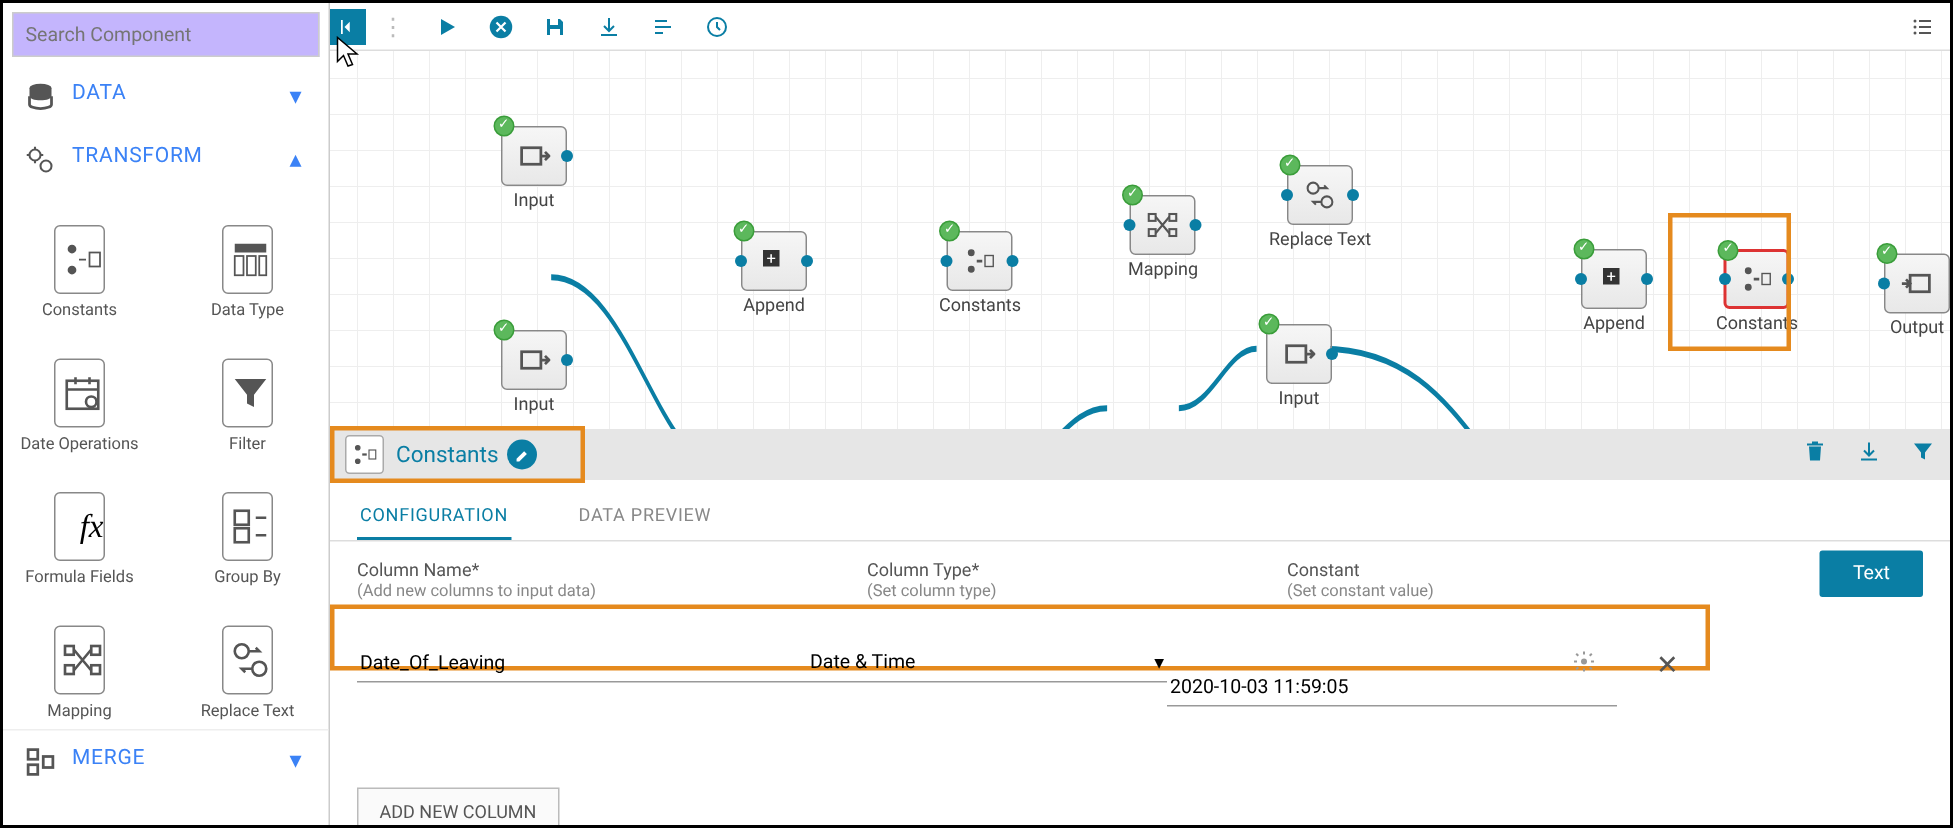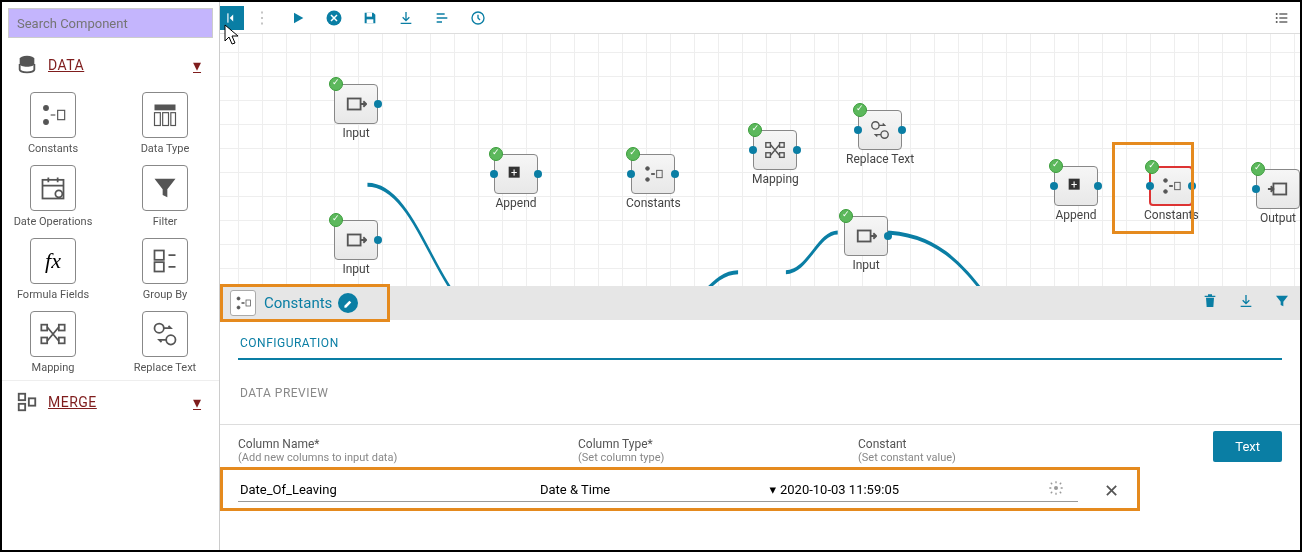--- a/index.html
+++ b/index.html
@@ -2,27 +2,27 @@
 <html><head>
 <meta charset="utf-8">
 <style>
 * { box-sizing: border-box; margin: 0; padding: 0; font-family: -apple-system, BlinkMacSystemFont, "Segoe UI", Roboto, Arial, sans-serif; }
 body { width: 1302px; height: 552px; background: #fff; overflow: hidden; border: 2px solid #000; position: relative; }
 
 
 .sidebar { position: absolute; left: 0; top: 0; width: 218px; height: 100%; background: #fff; border-right: 1px solid #ccc; }
 .search-box { margin: 6px; }
 .search-box input { width: 100%; height: 30px; padding: 4px 8px; border: 1px solid #ccc; font-size: 13px; color: #555; background: #c4b5fd; }
-.category { display: flex; align-items: center; padding: 10px 14px; cursor: pointer; color: #7f1d1d; text-decoration: underline; }
+.category { display: flex; padding: 10px 14px; cursor: pointer; color: #3b82f6; }
 .category .cat-icon { width: 22px; height: 22px; margin-right: 10px; }
 .category .cat-label { flex: 1; font-size: 14px; letter-spacing: 0.5px; }
 .category .chevron { width: 12px; }
 .palette-grid { display: flex; flex-wrap: wrap; padding: 6px 10px; gap: 10px 30px; }
 .palette-item { width: 82px; text-align: center; cursor: pointer; }
-.palette-item .pi-box { width: 46px; height: 46px; margin: 0 auto 4px; border: 1px solid #888; border-radius: 4px; background: #fff; display: flex; align-items: center; justify-content: center; }
+.palette-item .pi-box { width: 34px; height: 46px; margin: 16px auto 4px; border: 1px solid #888; border-radius: 4px; background: #fff; display: flex; align-items: center; justify-content: flex-end; }
 .palette-item .pi-label { font-size: 11px; color: #555; }
 
 
 .toolbar { position: absolute; left: 218px; top: 0; right: 0; height: 32px; background: #fff; border-bottom: 1px solid #ddd; display: flex; align-items: center; }
 .toolbar .collapse-btn { width: 24px; height: 24px; background: #0a7ea4; color: #fff; display: flex; align-items: center; justify-content: center; margin-left: 0; }
 .toolbar .tb-btn { width: 36px; height: 28px; display: flex; align-items: center; justify-content: center; cursor: pointer; color: #0a7ea4; }
 .toolbar .tb-right { margin-left: auto; }
 
 
 .cursor { position: absolute; left: 222px; top: 22px; pointer-events: none; z-index: 50; }
@@ -50,35 +50,35 @@
 .edges { position: absolute; left: 0; top: 0; width: 100%; height: 100%; pointer-events: none; }
 
 
 .config-panel { position: absolute; left: 218px; right: 0; top: 284px; bottom: 0; background: #fff; }
 .config-header { height: 34px; background: #e6e6e6; display: flex; align-items: center; padding: 0 10px; position: relative; }
 .config-header .icon-box { width: 26px; height: 26px; border: 1px solid #aaa; background: #fff; border-radius: 3px; display:flex; align-items:center; justify-content:center; margin-right:8px;}
 .config-header .title { color: #0a7ea4; font-size: 15px; margin-right: 6px; }
 .config-header .edit-badge { width: 20px; height: 20px; background: #0a7ea4; border-radius: 50%; display:flex; align-items:center; justify-content:center;}
 .config-header .hdr-actions { margin-left: auto; display: flex; gap: 20px; color: #0a7ea4; }
 .config-header .hdr-highlight { position:absolute; left:0; top:-2px; width:170px; height:38px; border:3px solid #e58a1e; pointer-events:none;}
-.config-tabs { display: flex; gap: 20px; padding: 10px 18px 16px; border-bottom: 1px solid #ddd; flex-direction: column; }
+.config-tabs { display: flex; gap: 43px; padding: 10px 18px 0; border-bottom: 1px solid #ddd; }
 .config-tabs .tab { font-size: 12px; letter-spacing: 0.5px; padding: 6px 2px 8px; cursor: pointer; color: #888; }
 .config-tabs .tab.active { color: #0a7ea4; border-bottom: 2px solid #0a7ea4; }
 .config-body { padding: 12px 18px; position: relative; }
 .config-row-labels { display: flex; gap: 40px; }
 .config-row-labels > div { font-size: 12px; color: #666; }
 .config-row-labels .lbl-title { color: #555; }
 .config-row-labels .lbl-sub { font-size: 11px; color: #888; }
 .col-name-grp { width: 300px; }
 .col-type-grp { width: 240px; }
 .col-const-grp { width: 300px; }
 .config-row-inputs { display: flex; margin-top: 14px; align-items: center; position: relative; }
 .config-row-inputs input[type=text] { border: none; border-bottom: 1px solid #999; font-size: 13px; padding: 4px 2px; background: transparent; width: 100%; }
 .config-row-inputs .sel { display:flex; justify-content:space-between; border-bottom:1px solid #999; font-size:13px; padding:4px 2px; width:100%;}
-.config-row-inputs .const-field { border-bottom: 2px solid #0a7ea4; }
+.config-row-inputs .const-field { border-bottom: 2px solid #0a7ea4; margin-top: 33px; }
 .config-row-inputs .gear { color:#999; cursor:pointer; margin-left:-30px;}
 .config-row-inputs .remove { font-size:18px; color:#555; cursor:pointer; margin-left:40px;}
 .apply-btn { position:absolute; right:18px; top:6px; background:#0a7ea4; color:#fff; border:none; padding:8px 22px; font-size:13px; border-radius:2px; cursor:pointer;}
 .row-highlight { position:absolute; left:0; top:42px; width:920px; height:44px; border:3px solid #e58a1e; pointer-events:none;}
 .add-col-btn { margin: 54px 0 0 0; border:1px solid #bbb; background:#fafafa; padding:8px 14px; font-size:12px; color:#555; cursor:pointer;}
 </style>
 </head>
 <body>
 
 <div class="sidebar">
@@ -88,20 +88,31 @@
   <div class="category">
     <span class="cat-icon">
       <svg viewBox="0 0 24 24" width="22" height="22" fill="#555">
           <ellipse cx="12" cy="5" rx="8" ry="3"></ellipse>
           <path d="M4 5v6c0 1.7 3.6 3 8 3s8-1.3 8-3V5"></path>
           <path d="M4 11v6c0 1.7 3.6 3 8 3s8-1.3 8-3v-6" fill="none" stroke="#555" stroke-width="2"></path>
         </svg>
     </span>
     <span class="cat-label">DATA</span>
     <span class="chevron">▾</span>
+  </div>
+  <div class="category">
+    <span class="cat-icon">
+      <svg viewBox="0 0 24 24" width="22" height="22" fill="none" stroke="#555" stroke-width="1.5">
+          <circle cx="8" cy="8" r="4"></circle>
+          <circle cx="16" cy="16" r="4"></circle>
+          <path d="M8 4v-2M8 14v-2M4 8h-2M14 8h-2"></path>
+        </svg>
+    </span>
+    <span class="cat-label">TRANSFORM</span>
+    <span class="chevron">▴</span>
   </div>
   <div class="palette-grid">
     <div class="palette-item">
         <div class="pi-box">
           <svg width="28" height="28" viewBox="0 0 24 24" fill="none" stroke="#555">
             <circle cx="6" cy="6" r="2" fill="#555"></circle>
             <circle cx="6" cy="18" r="2" fill="#555"></circle>
             <path d="M10 12h4"></path>
             <rect x="16" y="8" width="6" height="8"></rect>
           </svg>

